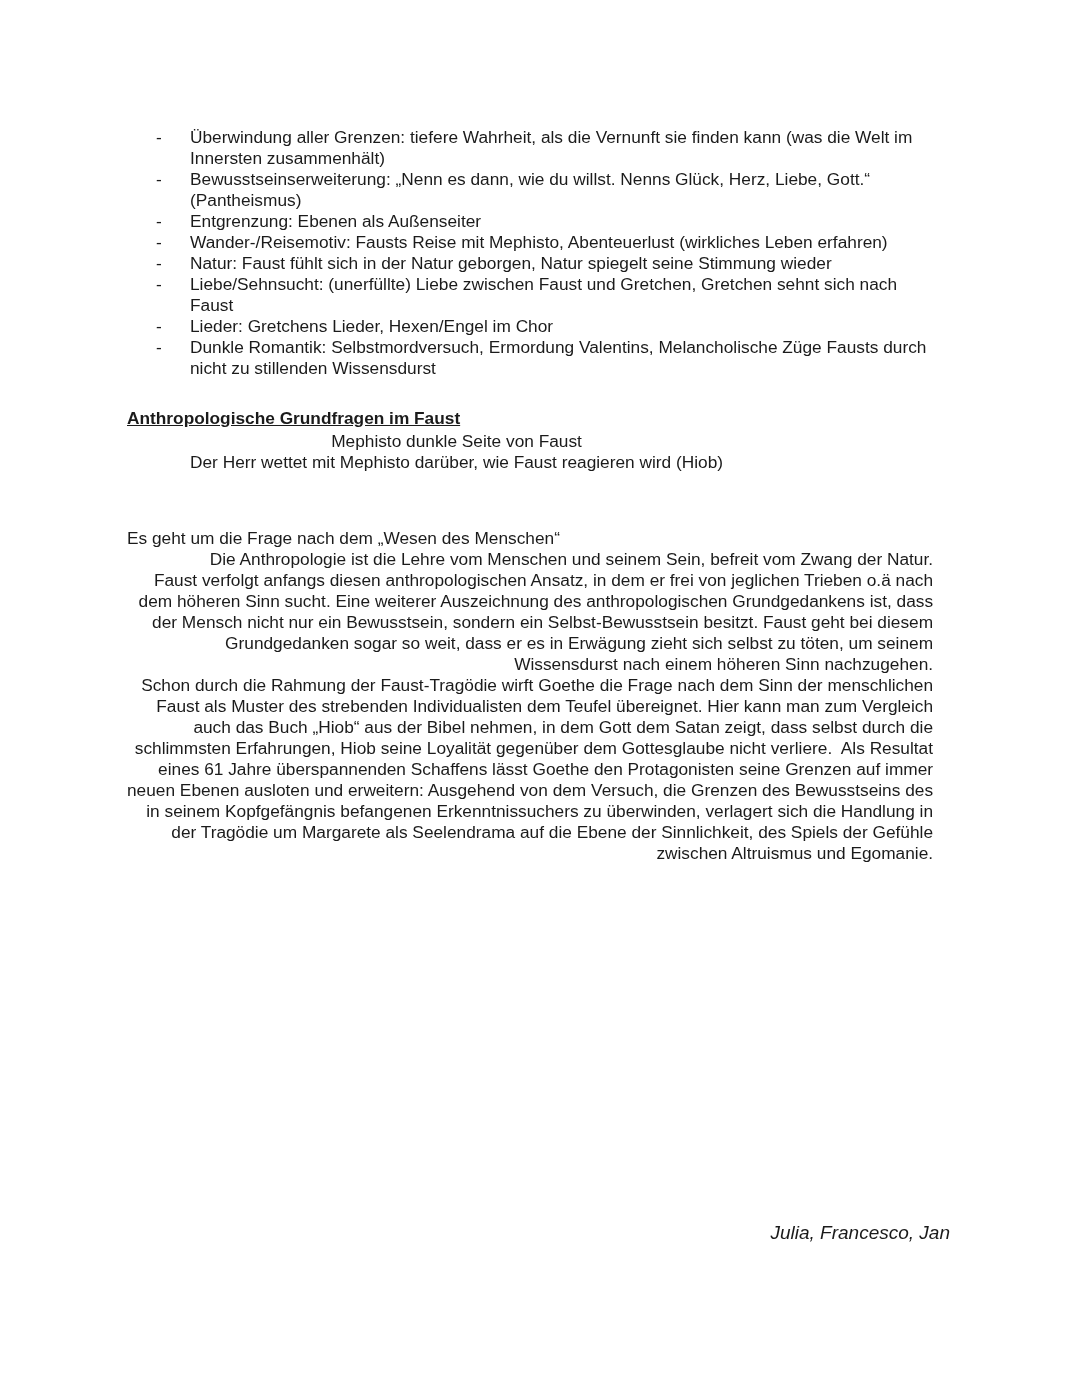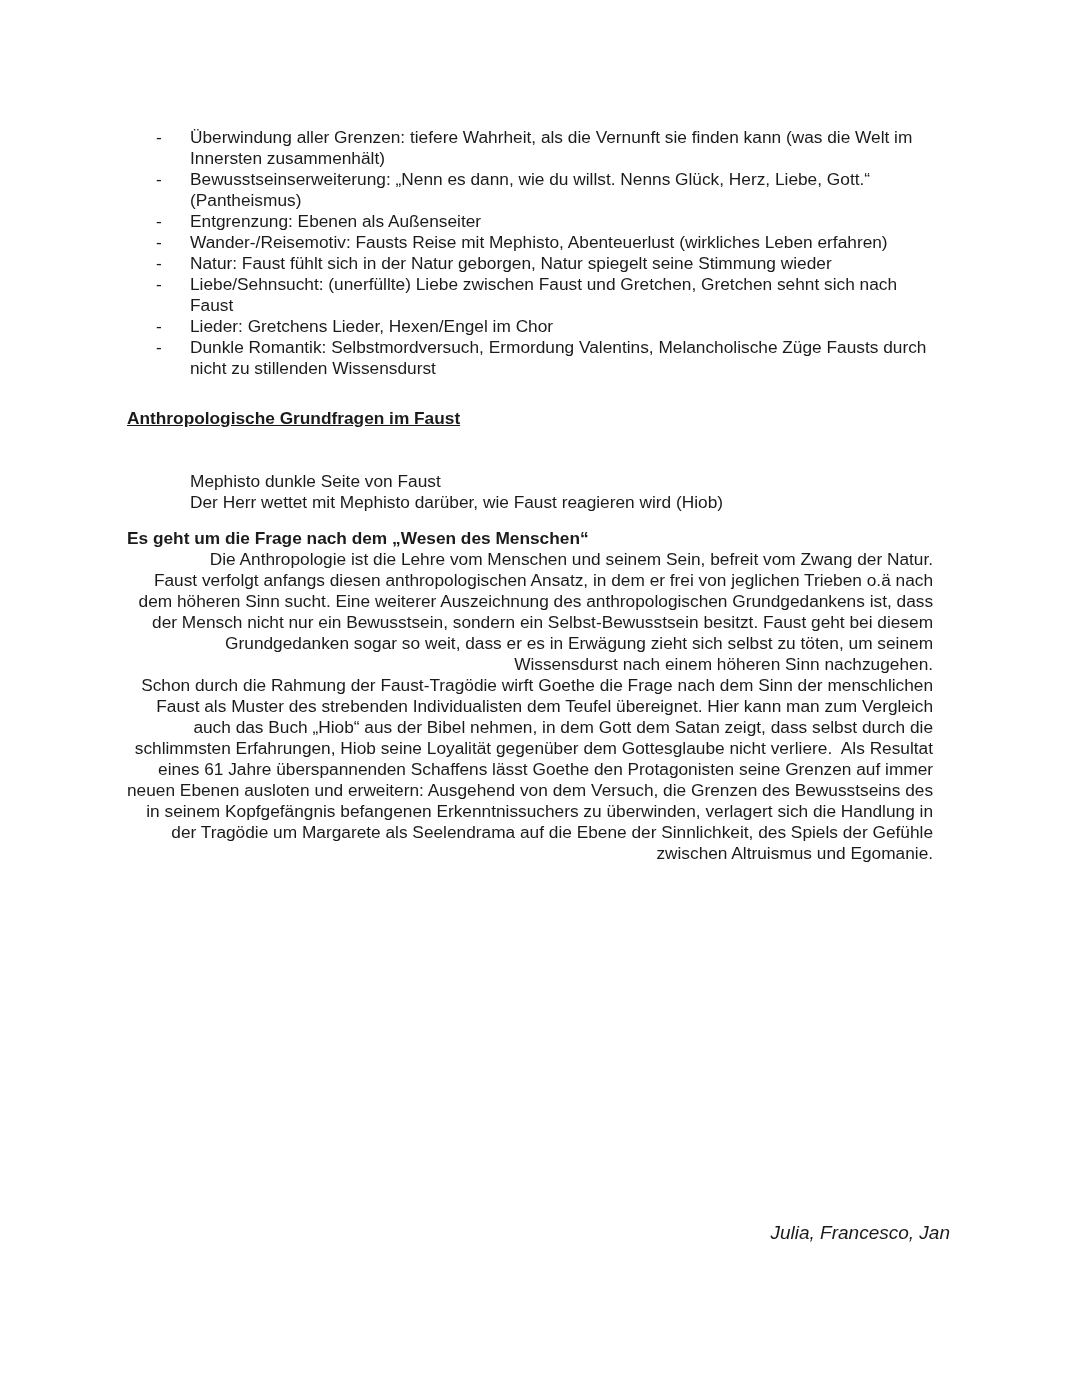--- a/index.html
+++ b/index.html
@@ -38,27 +38,28 @@
     position: absolute;
     left: 127px;
     top: 408px;
     font-weight: bold;
     text-decoration: underline;
     white-space: pre;
   }
   .notes {
     position: absolute;
     left: 190px;
-    top: 471px;
+    top: 431px;
+    text-align: center;
   }
   .subsection-heading {
     position: absolute;
     left: 127px;
     top: 528px;
-    font-weight: bold;
+    font-weight: normal;
     white-space: pre;
   }
   .body-text {
     position: absolute;
     left: 127px;
     top: 549px;
     text-align: right;
   }
   .signature {
     position: absolute;

